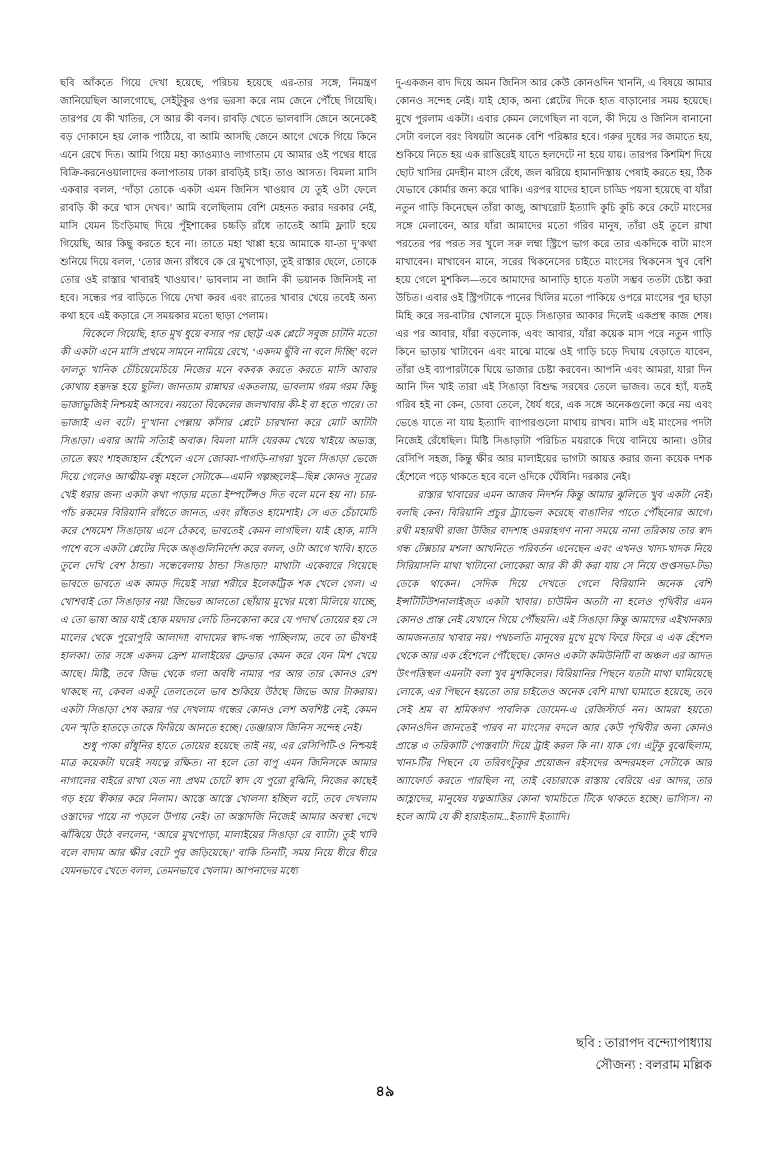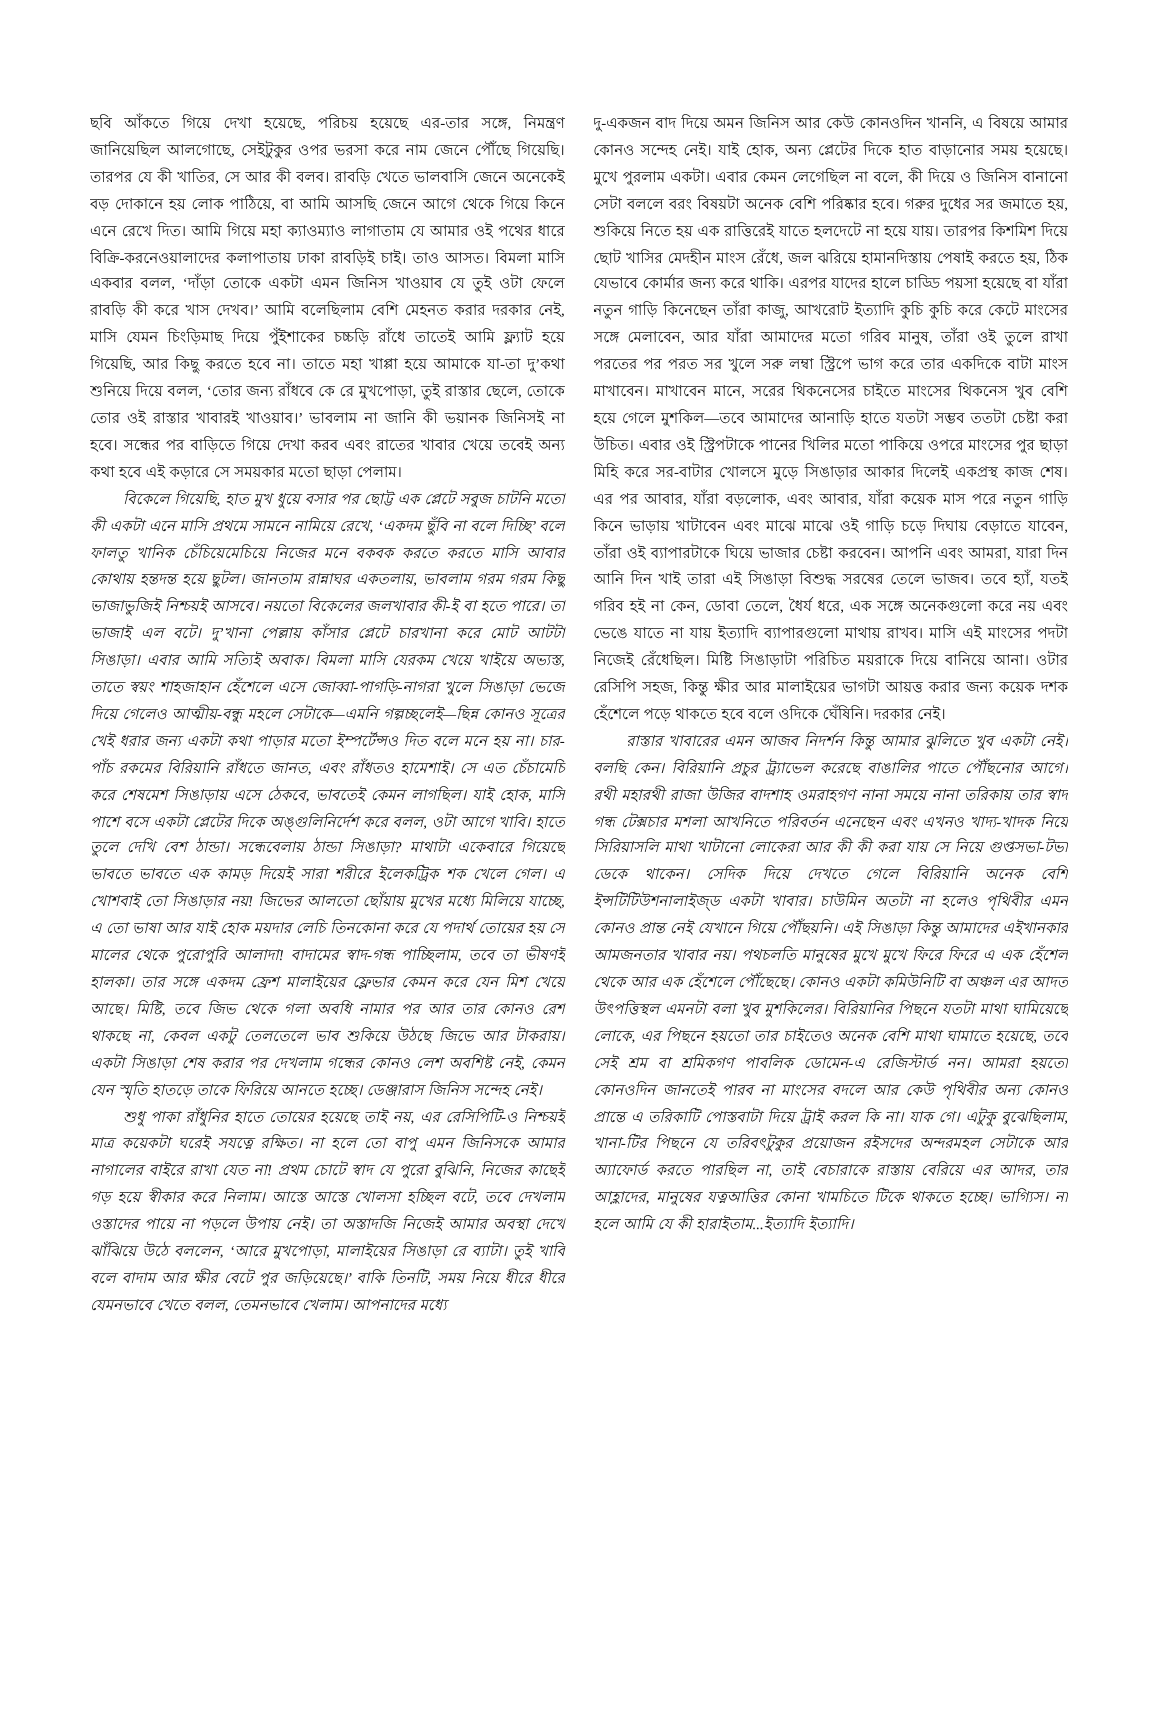--- a/index.html
+++ b/index.html
@@ -74,15 +74,20 @@
       <p class="para indent">শুধু পাকা রাঁধুনির হাতে তোয়ের হয়েছে তাই নয়, এর রেসিপিটি-ও নিশ্চয়ই মাত্র কয়েকটা ঘরেই সযত্নে রক্ষিত। না হলে তো বাপু এমন জিনিসকে আমার নাগালের বাইরে রাখা যেত না! প্রথম চোটে স্বাদ যে পুরো বুঝিনি, নিজের কাছেই গড় হয়ে স্বীকার করে নিলাম। আস্তে আস্তে খোলসা হচ্ছিল বটে, তবে দেখলাম ওস্তাদের পায়ে না পড়লে উপায় নেই। তা অস্তাদজি নিজেই আমার অবস্থা দেখে ঝাঁঝিয়ে উঠে বললেন, ‘আরে মুখপোড়া, মালাইয়ের সিঙাড়া রে ব্যাটা। তুই খাবি বলে বাদাম আর ক্ষীর বেটে পুর জড়িয়েছে।’ বাকি তিনটি, সময় নিয়ে ধীরে ধীরে যেমনভাবে খেতে বলল, তেমনভাবে খেলাম। আপনাদের মধ্যে</p>
     </div>
 
     <div class="col">
       <p class="para">দু-একজন বাদ দিয়ে অমন জিনিস আর কেউ কোনওদিন খাননি, এ বিষয়ে আমার কোনও সন্দেহ নেই। যাই হোক, অন্য প্লেটের দিকে হাত বাড়ানোর সময় হয়েছে। মুখে পুরলাম একটা। এবার কেমন লেগেছিল না বলে, কী দিয়ে ও জিনিস বানানো সেটা বললে বরং বিষয়টা অনেক বেশি পরিষ্কার হবে। গরুর দুধের সর জমাতে হয়, শুকিয়ে নিতে হয় এক রাত্তিরেই যাতে হলদেটে না হয়ে যায়। তারপর কিশমিশ দিয়ে ছোট খাসির মেদহীন মাংস রেঁধে, জল ঝরিয়ে হামানদিস্তায় পেষাই করতে হয়, ঠিক যেভাবে কোর্মার জন্য করে থাকি। এরপর যাদের হালে চাড্ডি পয়সা হয়েছে বা যাঁরা নতুন গাড়ি কিনেছেন তাঁরা কাজু, আখরোট ইত্যাদি কুচি কুচি করে কেটে মাংসের সঙ্গে মেলাবেন, আর যাঁরা আমাদের মতো গরিব মানুষ, তাঁরা ওই তুলে রাখা পরতের পর পরত সর খুলে সরু লম্বা স্ট্রিপে ভাগ করে তার একদিকে বাটা মাংস মাখাবেন। মাখাবেন মানে, সরের থিকনেসের চাইতে মাংসের থিকনেস খুব বেশি হয়ে গেলে মুশকিল—তবে আমাদের আনাড়ি হাতে যতটা সম্ভব ততটা চেষ্টা করা উচিত। এবার ওই স্ট্রিপটাকে পানের খিলির মতো পাকিয়ে ওপরে মাংসের পুর ছাড়া মিহি করে সর-বাটার খোলসে মুড়ে সিঙাড়ার আকার দিলেই একপ্রস্থ কাজ শেষ। এর পর আবার, যাঁরা বড়লোক, এবং আবার, যাঁরা কয়েক মাস পরে নতুন গাড়ি কিনে ভাড়ায় খাটাবেন এবং মাঝে মাঝে ওই গাড়ি চড়ে দিঘায় বেড়াতে যাবেন, তাঁরা ওই ব্যাপারটাকে ঘিয়ে ভাজার চেষ্টা করবেন। আপনি এবং আমরা, যারা দিন আনি দিন খাই তারা এই সিঙাড়া বিশুদ্ধ সরষের তেলে ভাজব। তবে হ্যাঁ, যতই গরিব হই না কেন, ডোবা তেলে, ধৈর্য ধরে, এক সঙ্গে অনেকগুলো করে নয় এবং ভেঙে যাতে না যায় ইত্যাদি ব্যাপারগুলো মাথায় রাখব। মাসি এই মাংসের পদটা নিজেই রেঁধেছিল। মিষ্টি সিঙাড়াটা পরিচিত ময়রাকে দিয়ে বানিয়ে আনা। ওটার রেসিপি সহজ, কিন্তু ক্ষীর আর মালাইয়ের ভাগটা আয়ত্ত করার জন্য কয়েক দশক হেঁশেলে পড়ে থাকতে হবে বলে ওদিকে ঘেঁষিনি। দরকার নেই।</p>
       <p class="para indent">রাস্তার খাবারের এমন আজব নিদর্শন কিন্তু আমার ঝুলিতে খুব একটা নেই। বলছি কেন। বিরিয়ানি প্রচুর ট্র্যাভেল করেছে বাঙালির পাতে পৌঁছনোর আগে। রথী মহারথী রাজা উজির বাদশাহ ওমরাহগণ নানা সময়ে নানা তরিকায় তার স্বাদ গন্ধ টেক্সচার মশলা আখনিতে পরিবর্তন এনেছেন এবং এখনও খাদ্য-খাদক নিয়ে সিরিয়াসলি মাথা খাটানো লোকেরা আর কী কী করা যায় সে নিয়ে গুপ্তসভা-টভা ডেকে থাকেন। সেদিক দিয়ে দেখতে গেলে বিরিয়ানি অনেক বেশি ইন্সটিটিউশনালাইজ্‌ড একটা খাবার। চাউমিন অতটা না হলেও পৃথিবীর এমন কোনও প্রান্ত নেই যেখানে গিয়ে পৌঁছয়নি। এই সিঙাড়া কিন্তু আমাদের এইখানকার আমজনতার খাবার নয়। পথচলতি মানুষের মুখে মুখে ফিরে ফিরে এ এক হেঁশেল থেকে আর এক হেঁশেলে পৌঁছেছে। কোনও একটা কমিউনিটি বা অঞ্চল এর আদত উৎপত্তিস্থল এমনটা বলা খুব মুশকিলের। বিরিয়ানির পিছনে যতটা মাথা ঘামিয়েছে লোকে, এর পিছনে হয়তো তার চাইতেও অনেক বেশি মাথা ঘামাতে হয়েছে, তবে সেই শ্রম বা শ্রমিকগণ পাবলিক ডোমেন-এ রেজিস্টার্ড নন। আমরা হয়তো কোনওদিন জানতেই পারব না মাংসের বদলে আর কেউ পৃথিবীর অন্য কোনও প্রান্তে এ তরিকাটি পোস্তবাটা দিয়ে ট্রাই করল কি না। যাক গে। এটুকু বুঝেছিলাম, খানা-টির পিছনে যে তরিবৎটুকুর প্রয়োজন রইসদের অন্দরমহল সেটাকে আর অ্যাফোর্ড করতে পারছিল না, তাই বেচারাকে রাস্তায় বেরিয়ে এর আদর, তার আহ্লাদের, মানুষের যত্নআত্তির কোনা খামচিতে টিকে থাকতে হচ্ছে। ভাগ্যিস। না হলে আমি যে কী হারাইতাম...ইত্যাদি ইত্যাদি।</p>
     </div>
 
   </div>
 
+  <div class="credits">
+    <div>ছবি : তারাপদ বন্দ্যোপাধ্যায়</div>
+    <div>সৌজন্য : বলরাম মল্লিক</div>
+  </div>
 
+  <div class="page-number">৪৯</div>
 
 </div>
 
 </body></html>

